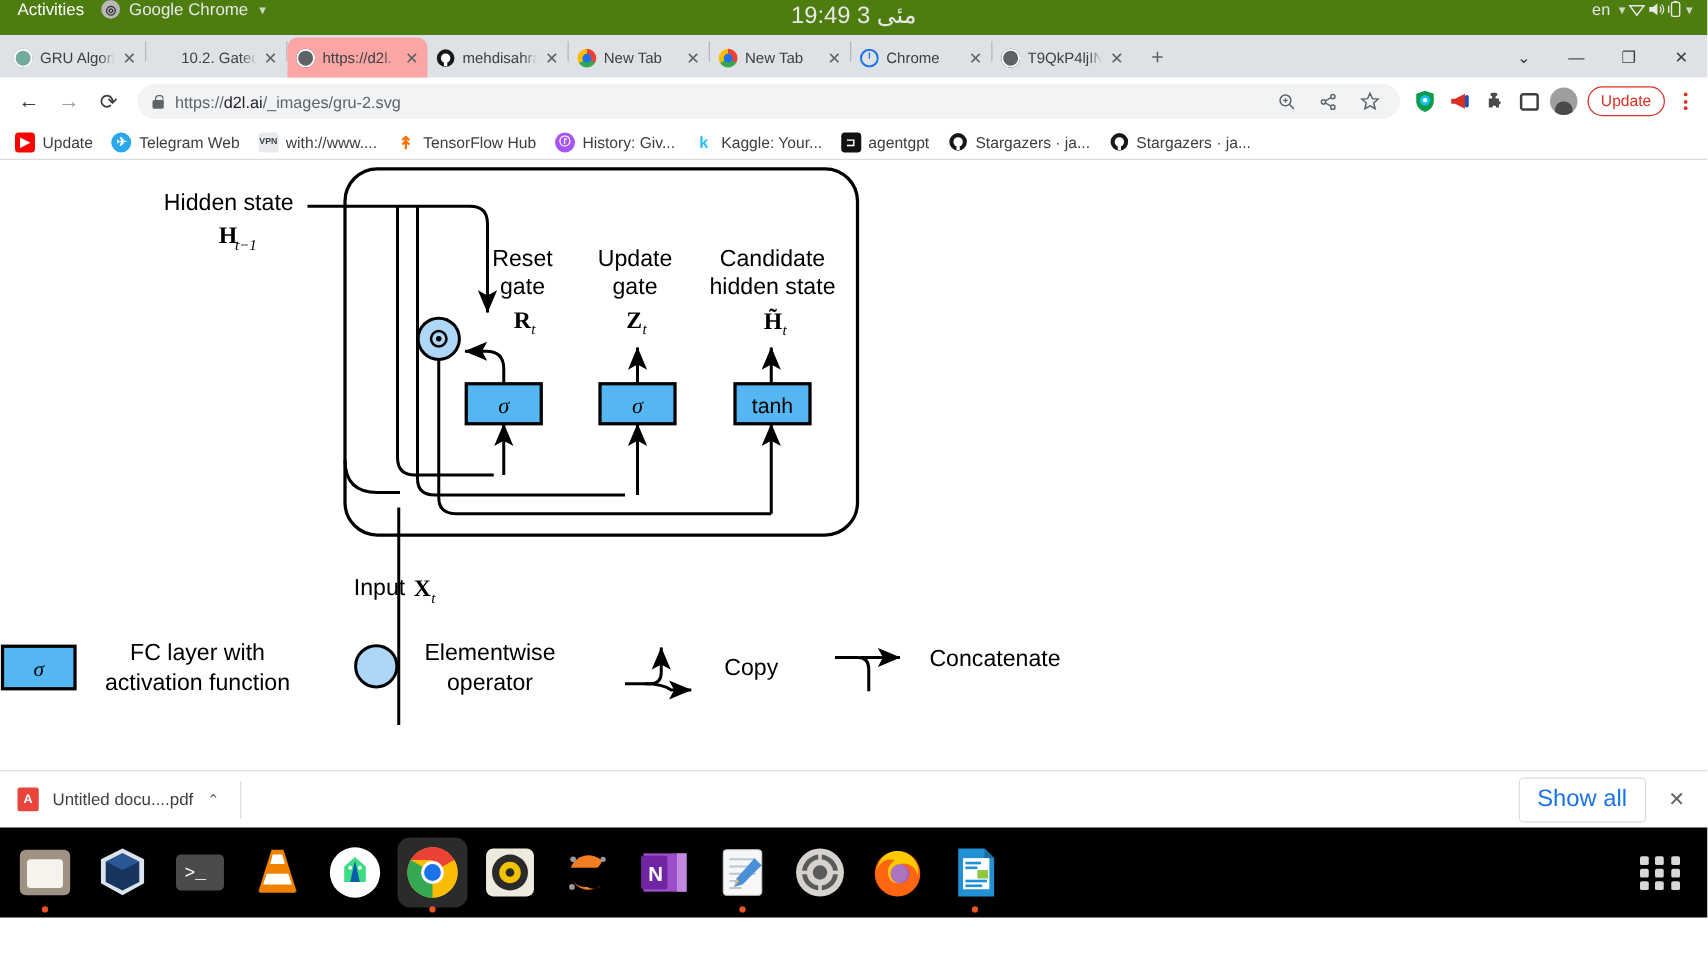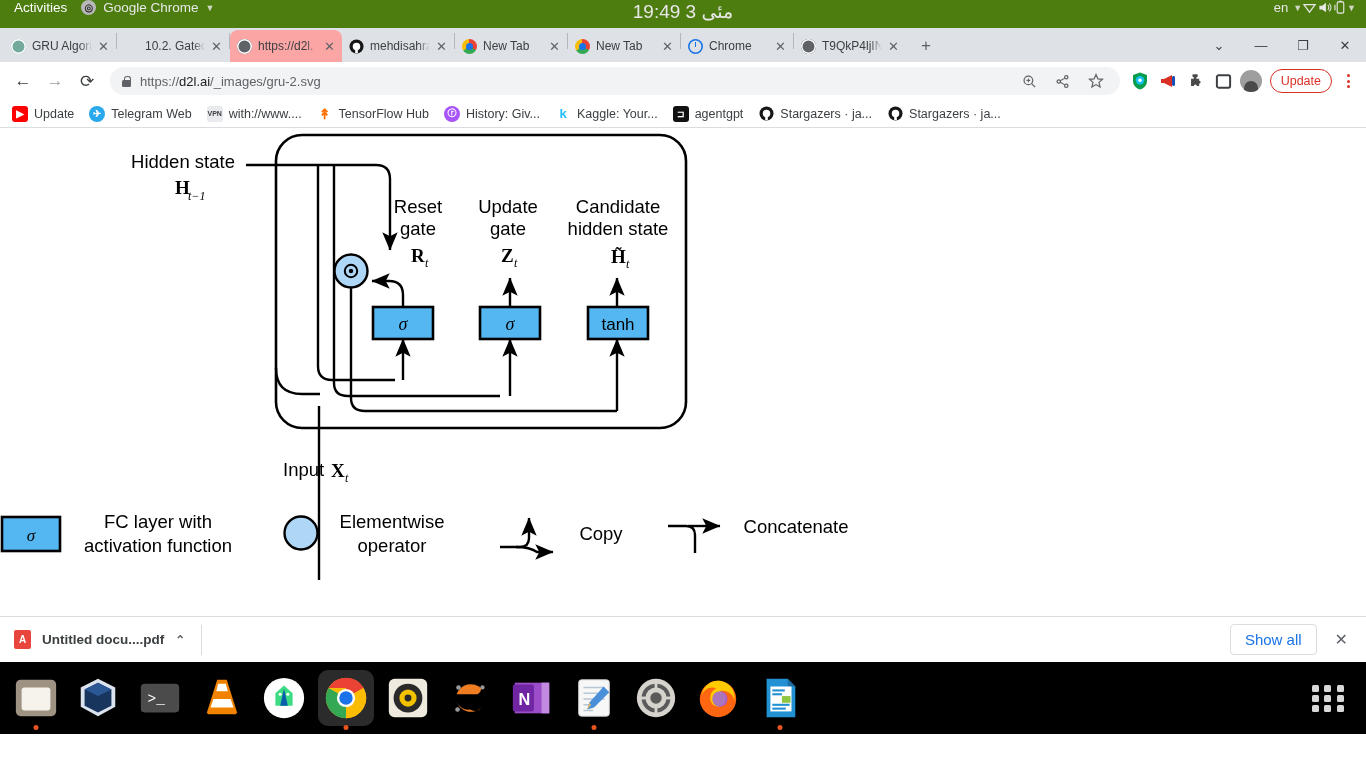--- a/index.html
+++ b/index.html
@@ -166,35 +166,34 @@
   
   .shelf {
     position:absolute; left:0; right:0; bottom:0; height:46px;
     background:#ffffff; border-top:1px solid #dadce0;
     display:flex; align-items:center; padding:0 14px;
   }
   .dl-item {
     display:flex; align-items:center; gap:11px; font-size:13.5px;
     color:#3c4043; padding-right:16px; border-right:1px solid #dadce0;
     height:30px;
-    font-weight:bold;
   }
   .pdf-ico {
     width:17px; height:19px; background:#e8453c; border-radius:2px;
     position:relative;
   }
   .pdf-ico::after {
     content:"A"; position:absolute; inset:0; color:#fff; font-size:10px;
     display:flex; align-items:center; justify-content:center;
     font-weight:bold;
   }
   .shelf-right { margin-left:auto; display:flex; align-items:center; gap:14px; }
   .showall {
     border:1px solid #dadce0; border-radius:4px; padding:6px 14px;
-    font-size:15px; color:#1a73e8;
+    font-size:19px; color:#1a73e8;
   }
 
   
   .dock {
     height:72px; background:#000000; display:flex; align-items:center;
     padding-left:8px; gap:6px; position:relative;
   }
   .dock-app {
     width:56px; height:56px; border-radius:10px; position:relative;
     display:flex; align-items:center; justify-content:center;

